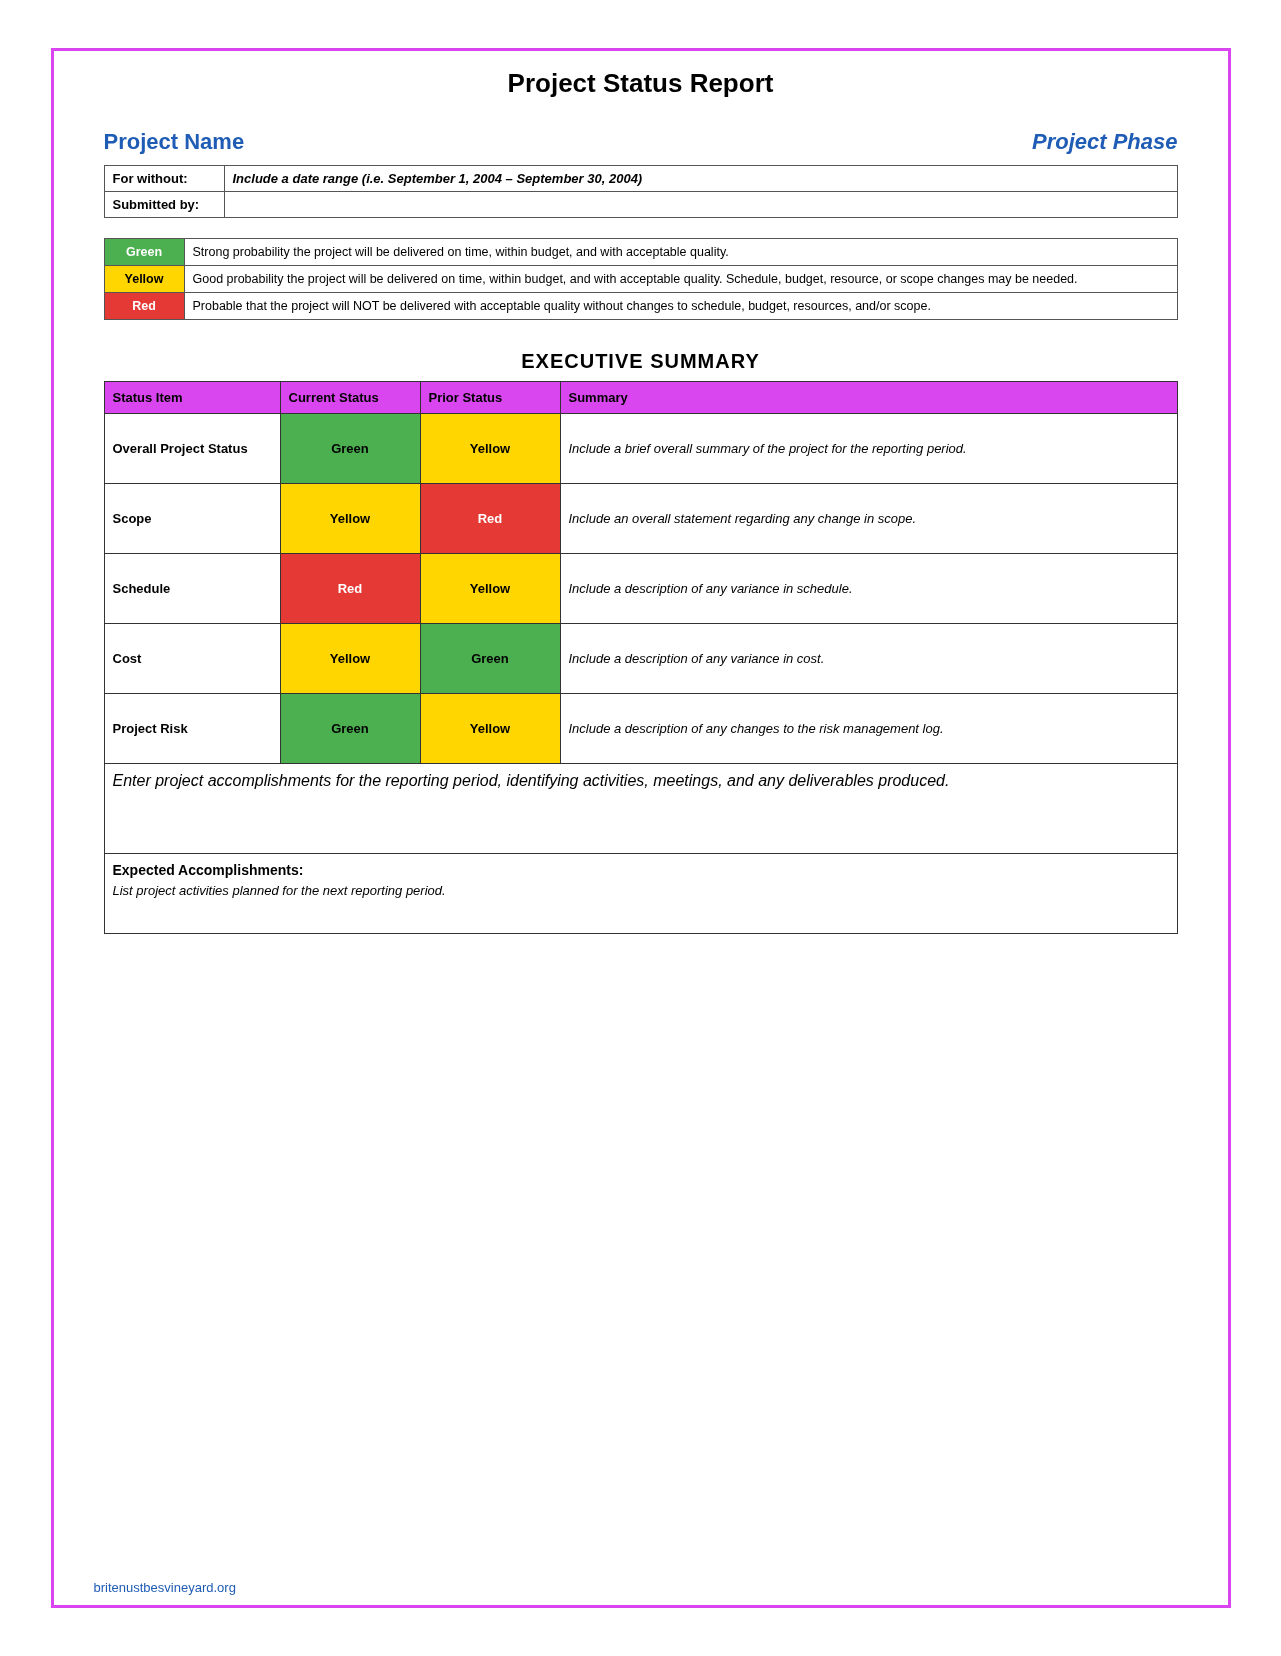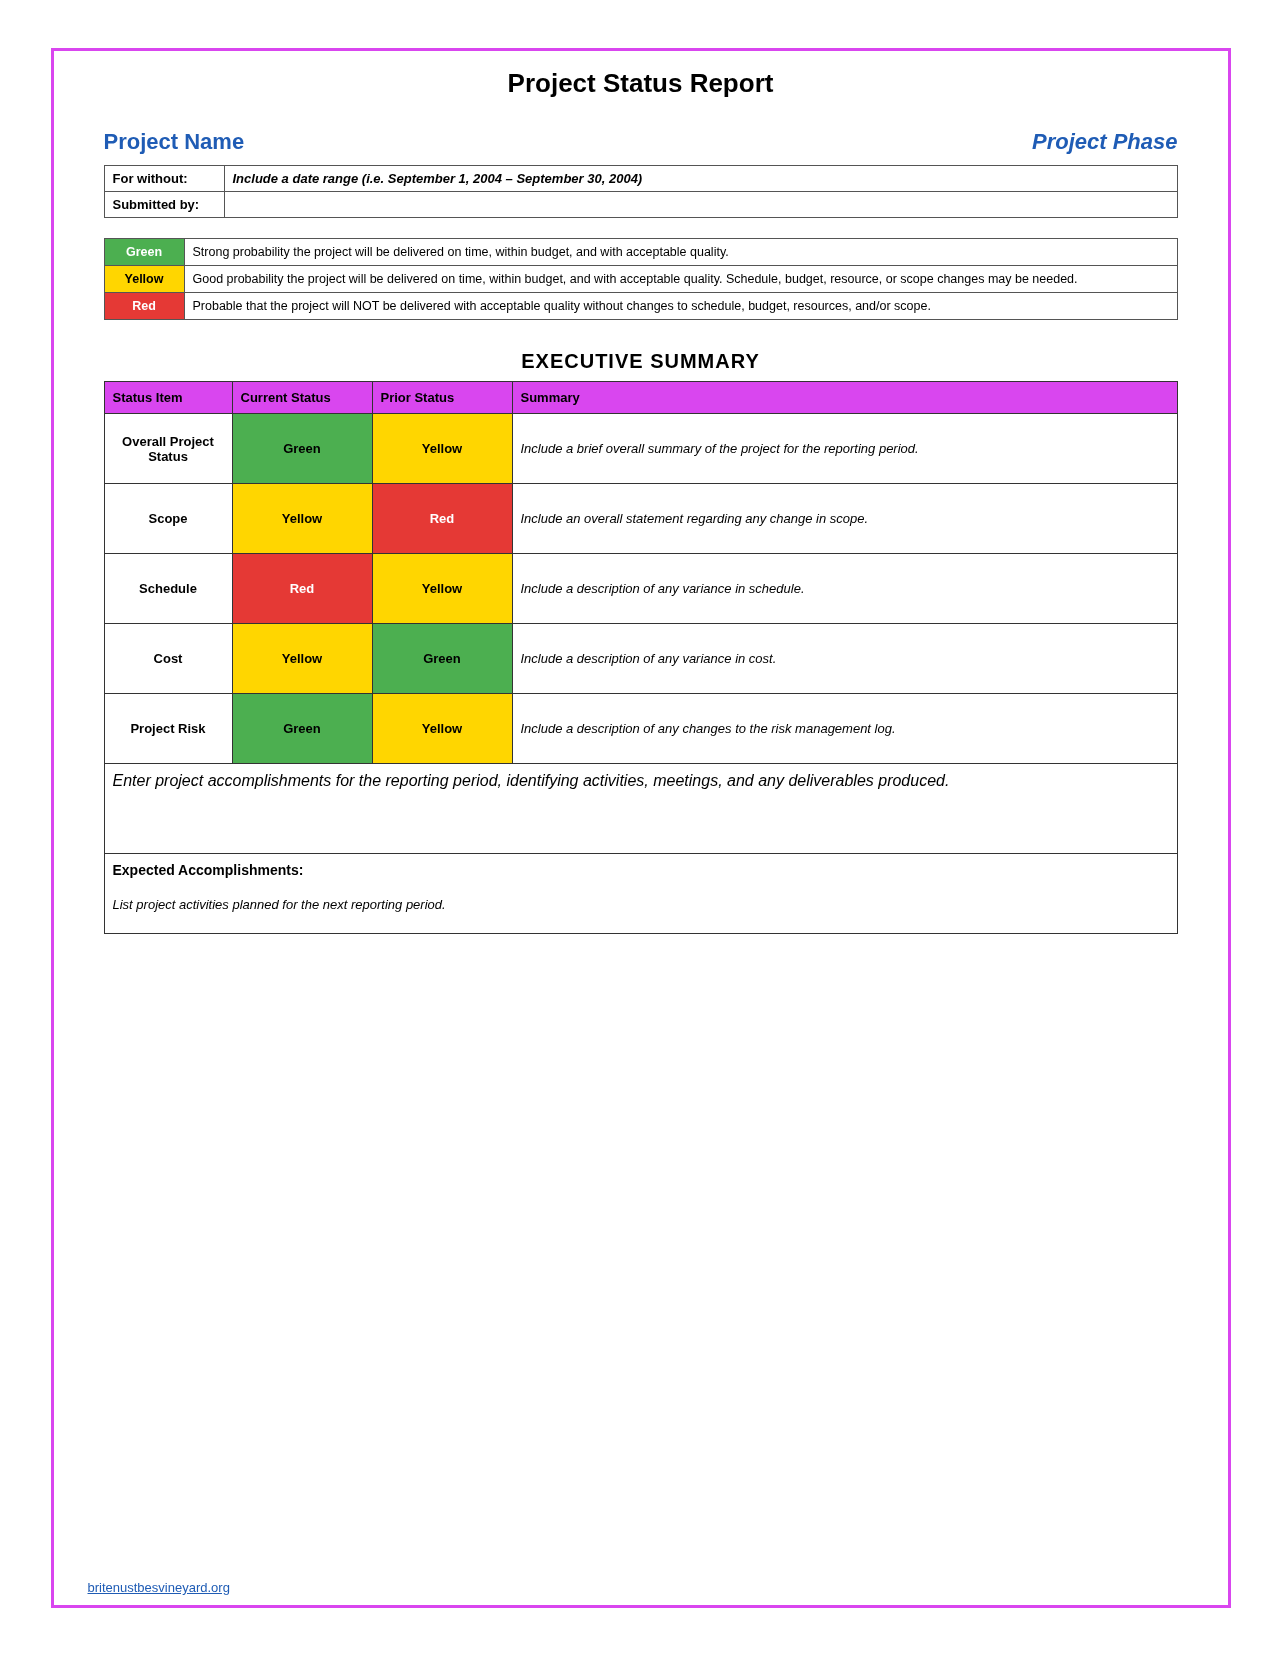--- a/index.html
+++ b/index.html
@@ -135,22 +135,22 @@
     .exec-table td {
       border: 1px solid #333;
       padding: 8px;
       font-size: 13px;
       vertical-align: middle;
     }
 
     .status-item-cell {
       font-weight: bold;
       font-size: 15px;
-      text-align: center;
-      width: 128px;
+      text-align: left;
+      width: 176px;
     }
 
     .status-green {
       background: #4caf50;
       color: #000;
       font-weight: bold;
       font-size: 16px;
       text-align: center;
       width: 140px;
     }
@@ -201,36 +201,35 @@
     .expected-section {
       border: 1px solid #333;
       border-top: none;
       padding: 8px;
       min-height: 80px;
     }
 
     .expected-section .section-title {
       font-weight: bold;
       font-size: 14px;
-      margin-bottom: 19px;
+      margin-bottom: 5px;
     }
 
     .expected-section .section-text {
       font-style: italic;
       font-size: 13px;
       color: #000;
     }
 
     .footer-text {
       position: absolute;
       bottom: 10px;
-      left: 34px;
+      left: 40px;
       font-size: 13px;
       color: #1f5cb5;
-      text-decoration: underline;
     }
 
     .exec-row td {
       height: 70px;
     }
   </style>
 </head>
 <body>
 
 <div class="page-container">

